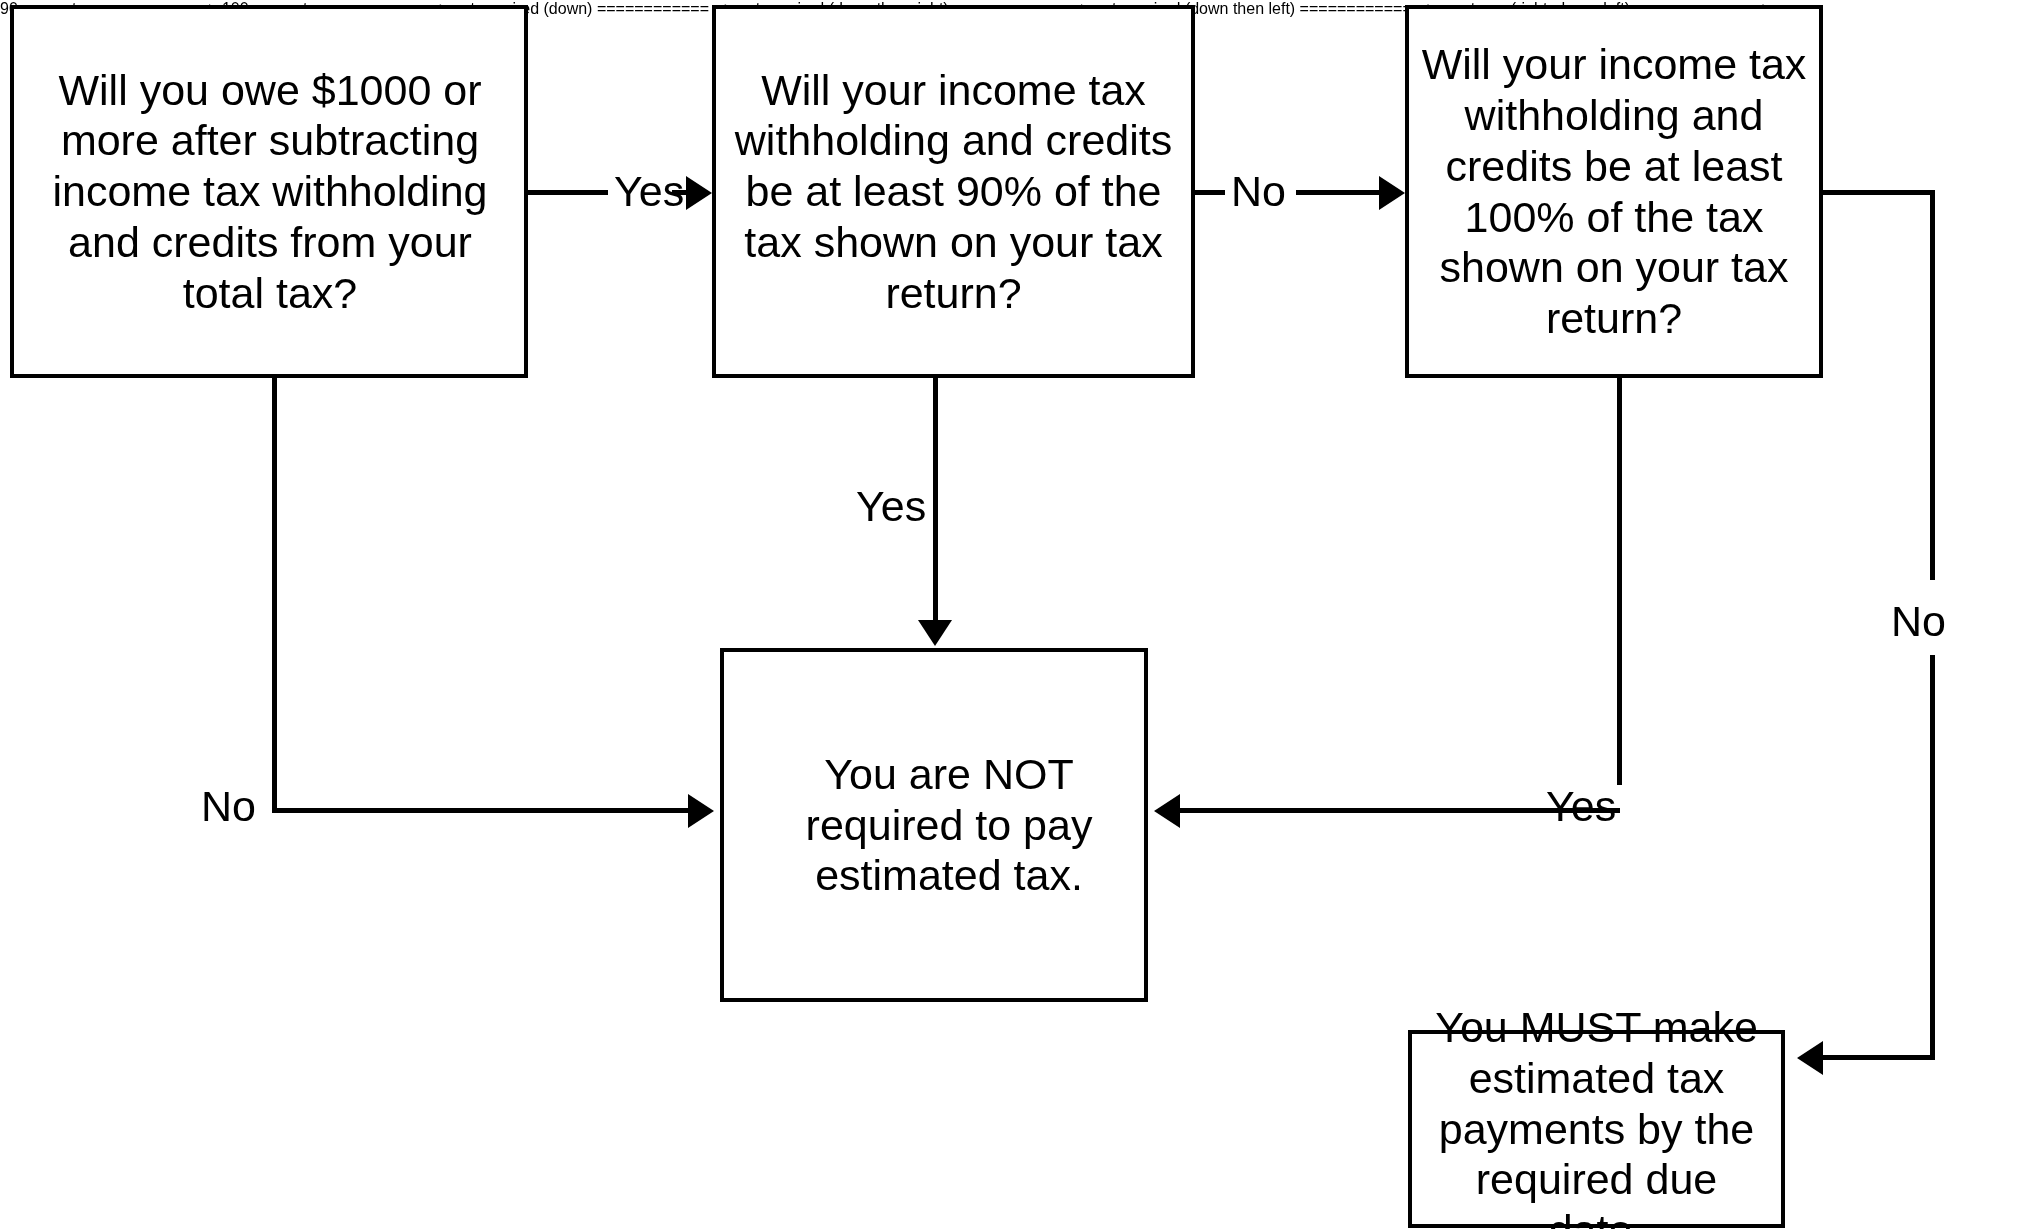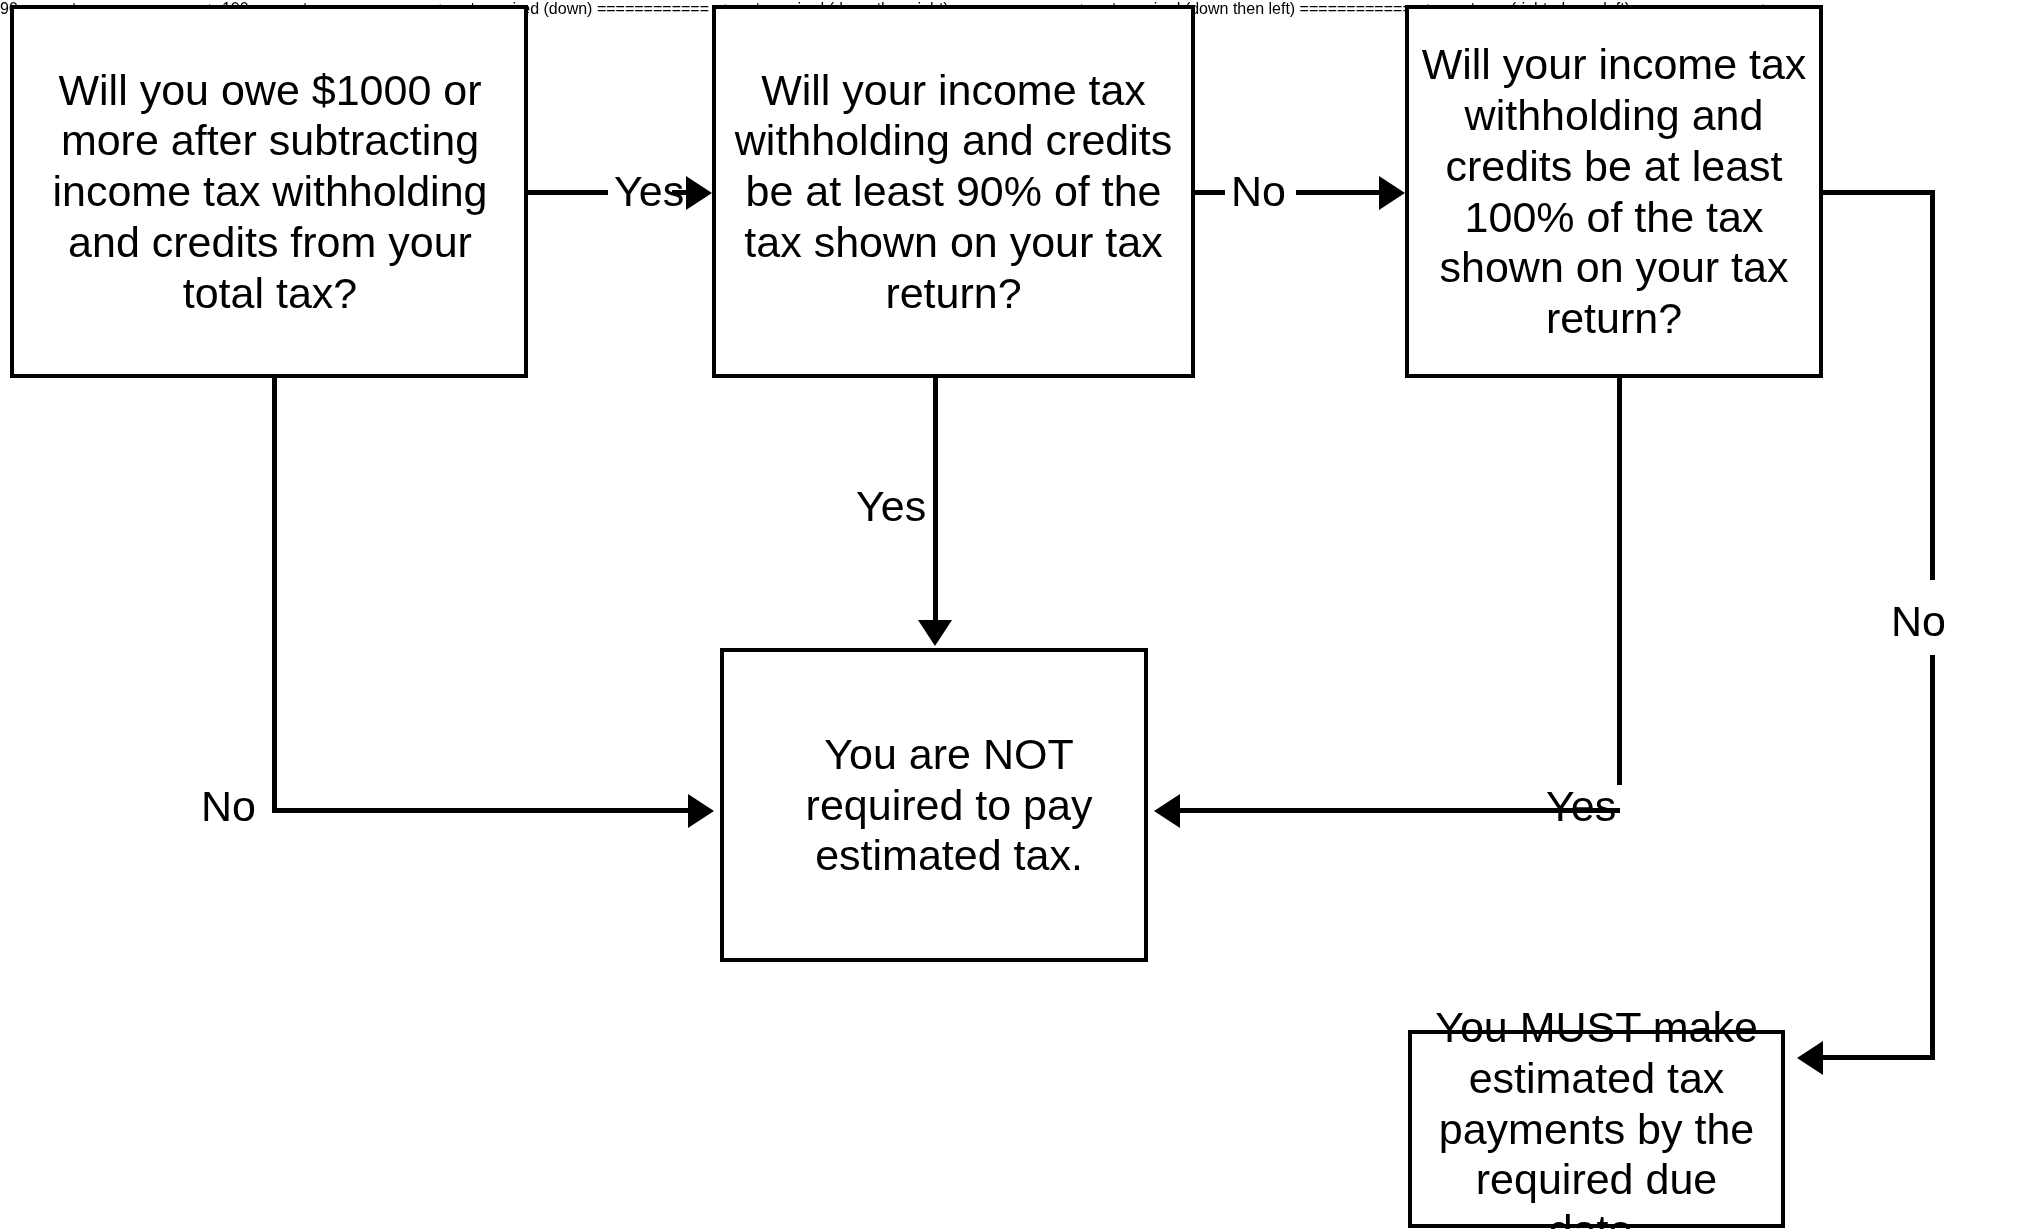--- a/index.html
+++ b/index.html
@@ -31,21 +31,21 @@
   }
   .node .node-text {
     display: block;
     white-space: pre-line;
   }
 
   
   #node-owe-1000      { left: 10px;   top: 5px;    width: 518px;  height: 373px; padding-left: 12px; }
   #node-90-percent    { left: 712px;  top: 5px;    width: 483px;  height: 373px; }
   #node-100-percent   { left: 1405px; top: 5px;    width: 418px;  height: 373px; }
-  #node-not-required  { left: 720px;  top: 648px;  width: 428px;  height: 314px; padding-left: 40px; }
+  #node-not-required  { left: 720px;  top: 648px;  width: 428px;  height: 354px; padding-left: 40px; }
   #node-must-pay      { left: 1408px; top: 1030px; width: 377px;  height: 198px; }
 
   
   .line-h, .line-v {
     position: absolute;
     background: #000000;
   }
   .line-h { height: 5px; }
   .line-v { width: 5px; }
 

